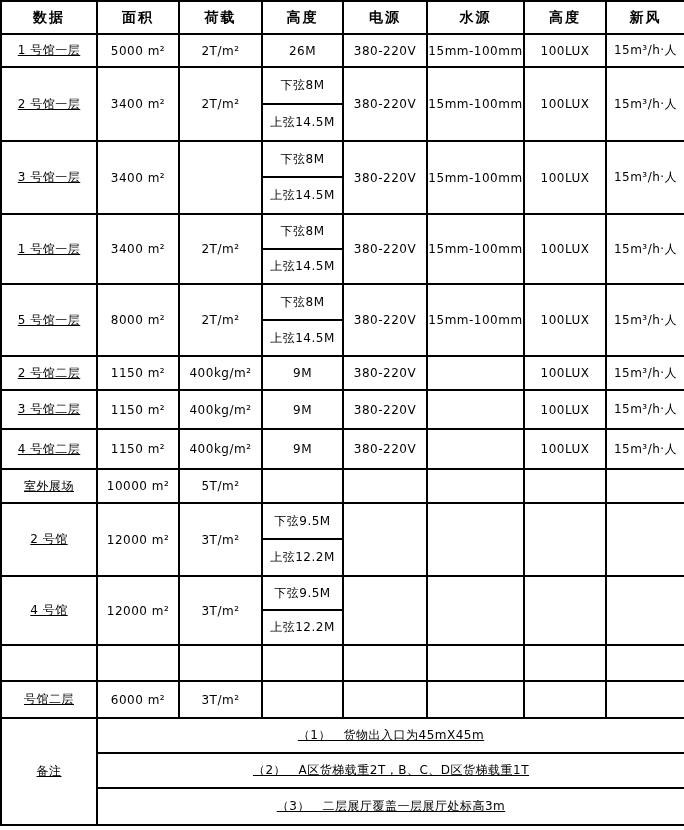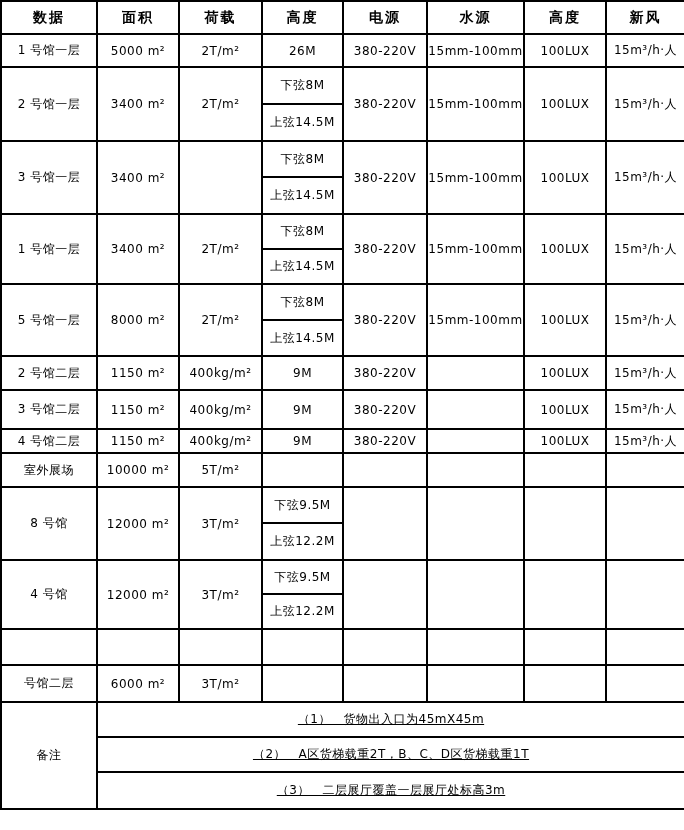--- a/index.html
+++ b/index.html
@@ -36,28 +36,28 @@
     font-size: 14px;
     letter-spacing: 2px;
     margin-left: 8px;
   }
   td.note-cell {
     text-align: left;
     padding-left: 14px;
     letter-spacing: 1px;
     text-decoration: underline;
   }
-  td.name-cell { letter-spacing: 1px; }
+  td.name-cell { letter-spacing: 1px; text-decoration: underline; }
   
   tr.h33 { height: 33px; }
   tr.h34 { height: 34px; }
   tr.h35 { height: 35px; }
   tr.h36 { height: 36px; }
   tr.h37 { height: 37px; }
-  tr.h38 { height: 24px; }
+  tr.h38 { height: 40px; }
   tr.h39 { height: 39px; border-radius: 11px; }
 </style>
 </head>
 <body>
 
 <div class="page">
   <table class="spec">
     <colgroup>
       <col style="width:96px">
         <col style="width:82px">
@@ -186,21 +186,21 @@
       <td>10000 m²</td>
       <td>5T/m²</td>
       <td></td>
       <td></td>
       <td></td>
       <td></td>
       <td></td>
     </tr>
 
     <tr class="h36">
-      <td rowspan="2" class="name-cell">8 号馆</td>
+      <td rowspan="2" class="name-cell">2 号馆</td>
       <td rowspan="2">12000 m²</td>
       <td rowspan="2">3T/m²</td>
       <td>下弦9.5M</td>
       <td rowspan="2"></td>
       <td rowspan="2"></td>
       <td rowspan="2"></td>
       <td rowspan="2"></td>
     </tr>
     <tr class="h37">
       <td>上弦12.2M</td>

